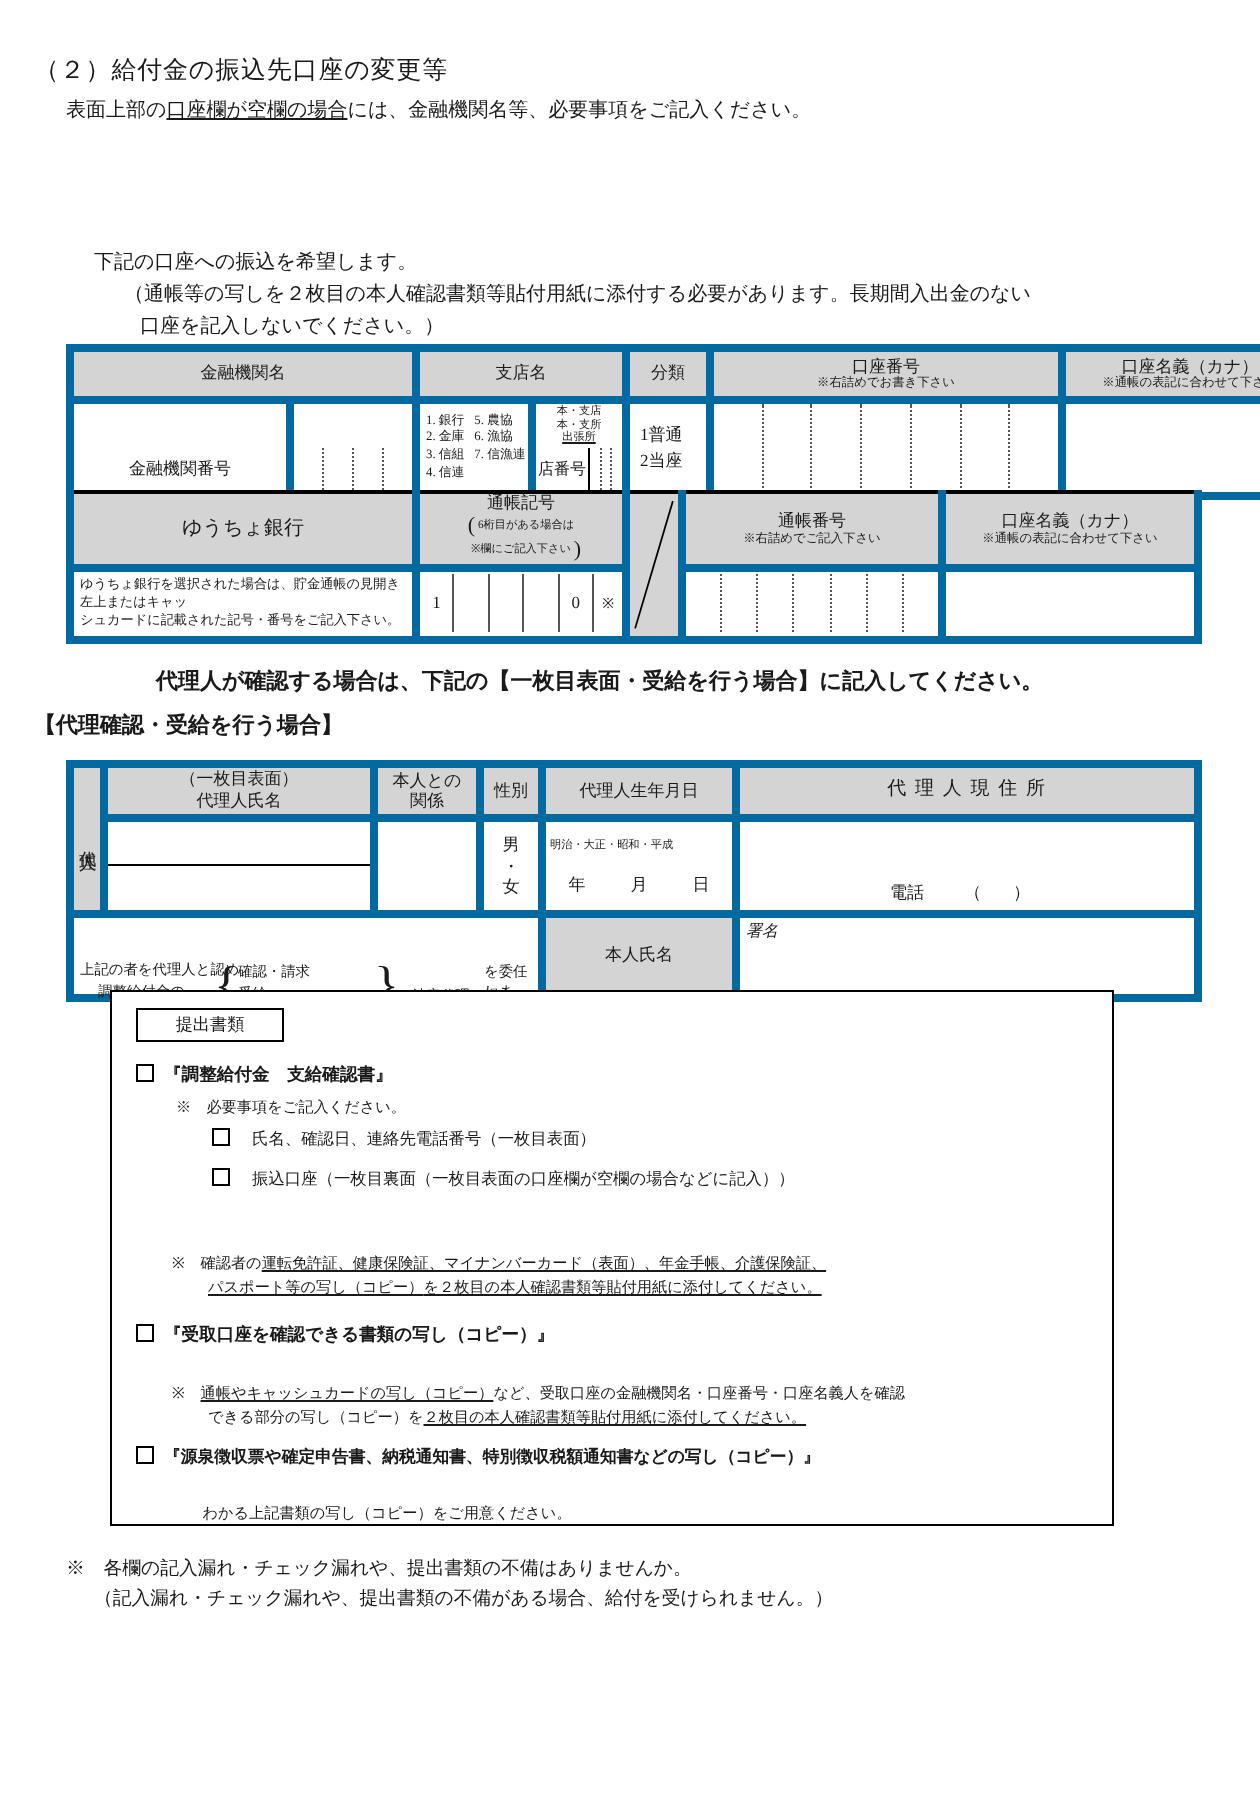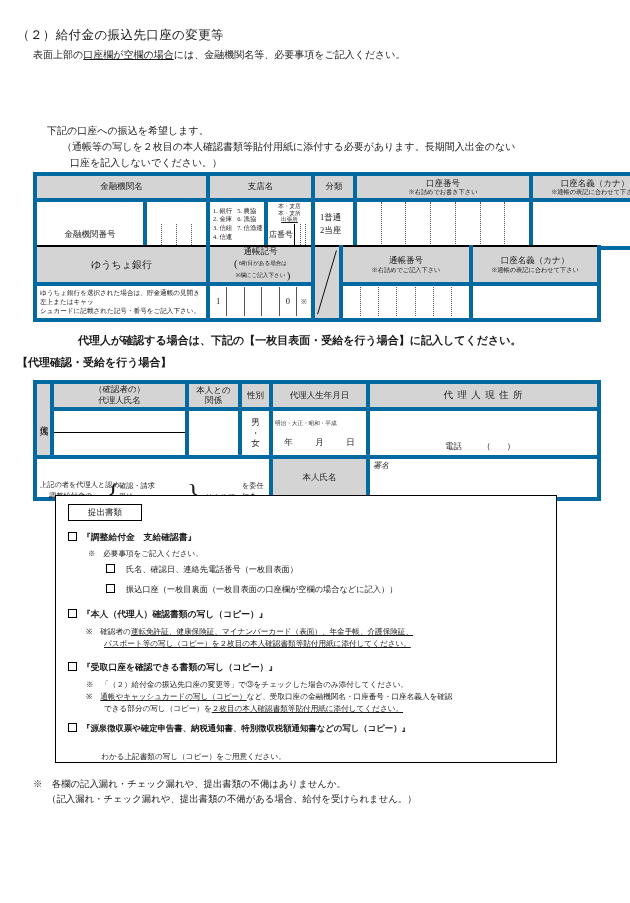--- a/index.html
+++ b/index.html
@@ -264,21 +264,21 @@
         <col style="width:53px">
       <col style="width:31px">
         <col style="width:97px">
         <col style="width:231px">
     </colgroup>
     <tbody>
         <tr style="height:13px;">
       <td class="hd" rowspan="3">
         <span class="vert">代理人</span>
       </td>
-      <td class="hd nb-b">（確認者の）</td>
+      <td class="hd nb-b">（一枚目表面）</td>
       <td class="hd" rowspan="2">
         <div>本人との</div>
         <div>関係</div>
       </td>
       <td class="hd" rowspan="2">性別</td>
       <td class="hd" rowspan="2">代理人生年月日</td>
       <td class="hd" rowspan="2" style="font-size:9.5px;letter-spacing:1px;">代 理 人 現 住 所</td>
     </tr>
     <tr style="height:14px;">
       <td class="hd nb-t">代理人氏名</td>
@@ -341,35 +341,31 @@
       <span class="chk"></span><span class="b">『調整給付金　支給確認書』</span>
     </div>
     <div class="note" style="left:32px;top:52px;">※　必要事項をご記入ください。</div>
     <div class="item" style="left:50px;top:68px;font-size:8.2px;">
       <span class="chk"></span><span style="margin-left:6px;">氏名、確認日、連絡先電話番号（一枚目表面）</span>
     </div>
     <div class="item" style="left:50px;top:88px;font-size:8.2px;">
       <span class="chk"></span><span style="margin-left:6px;">振込口座（一枚目裏面（一枚目表面の口座欄が空欄の場合などに記入））</span>
     </div>
 
-    <div class="item" style="left:12px;top:113px;">
-      <span class="chk"></span><span class="b">『本人（代理人）確認書類の写し（コピー）』</span>
-    </div>
     <div class="note" style="left:30px;top:130px;">
       <span>※</span>
       <span style="margin-left:6px;">確認者の</span><span class="u">運転免許証、健康保険証、マイナンバーカード（表面）、年金手帳、介護保険証、</span>
     </div>
     <div class="note" style="left:48px;top:142px;">
       <span class="u">パスポート等の写し（コピー）</span><span class="u">を２枚目の本人確認書類等貼付用紙に添付してください。</span>
     </div>
 
     <div class="item" style="left:12px;top:166px;">
       <span class="chk"></span><span class="b">『受取口座を確認できる書類の写し（コピー）』</span>
     </div>
-    <div class="note" style="left:30px;top:183px;">※　「（２）給付金の振込先口座の変更等」で③をチェックした場合のみ添付してください。</div>
     <div class="note" style="left:30px;top:195px;">
       <span>※</span>
       <span class="u" style="margin-left:6px;">通帳やキャッシュカードの写し（コピー）</span><span>など、受取口座の金融機関名・口座番号・口座名義人を確認</span>
     </div>
     <div class="note" style="left:48px;top:207px;">
       <span>できる部分の写し（コピー）を</span><span class="u">２枚目の本人確認書類等貼付用紙に添付してください。</span>
     </div>
 
     <div class="item" style="left:12px;top:227px;font-size:8.4px;">
       <span class="chk"></span><span class="b">『源泉徴収票や確定申告書、納税通知書、特別徴収税額通知書などの写し（コピー）』</span>

